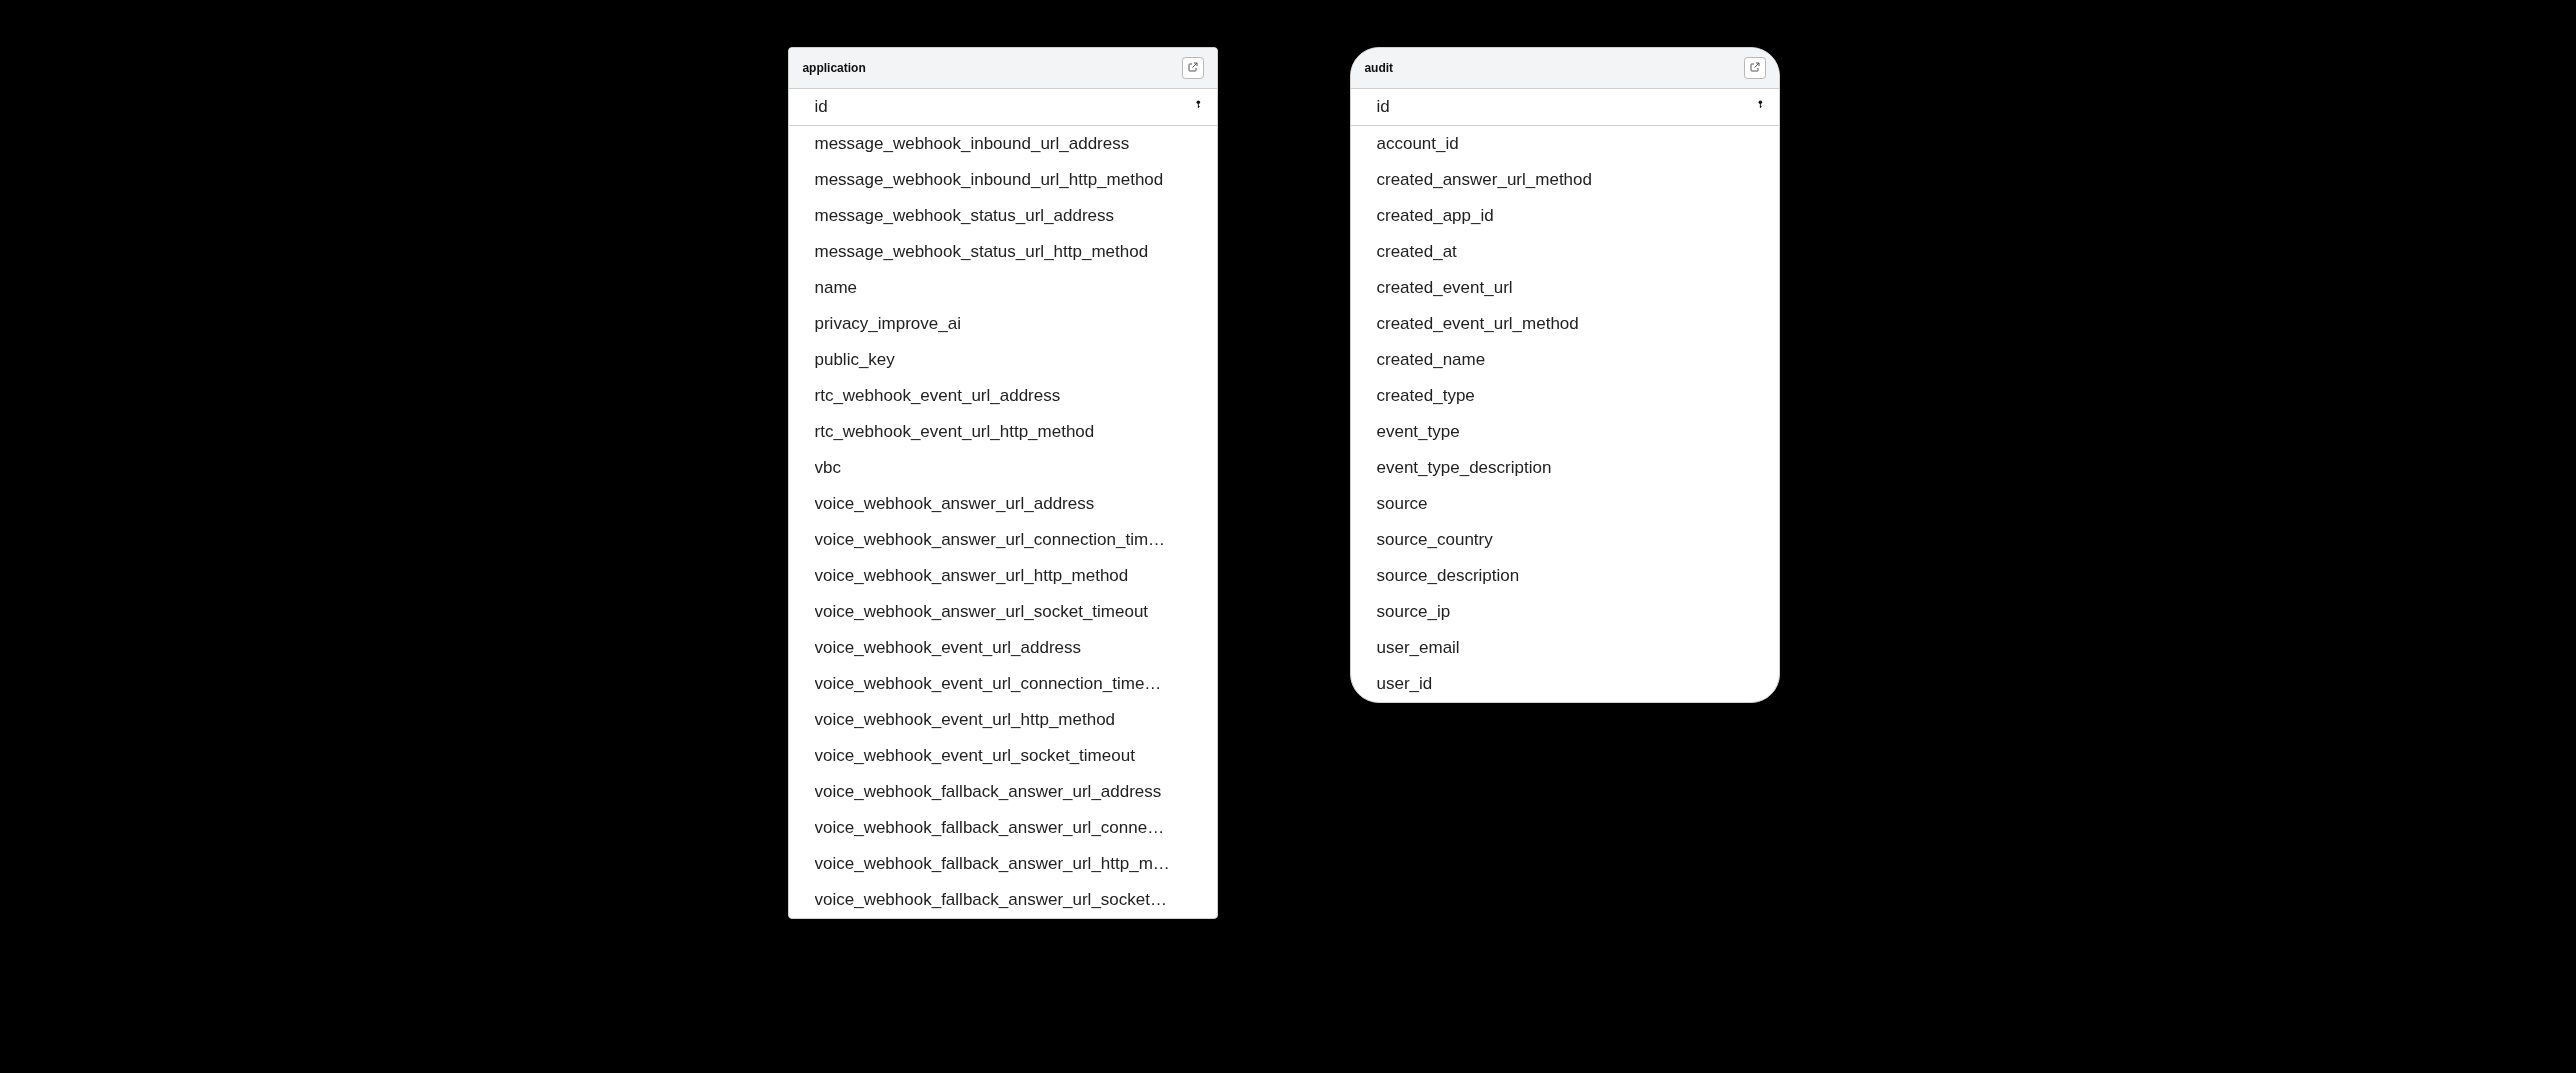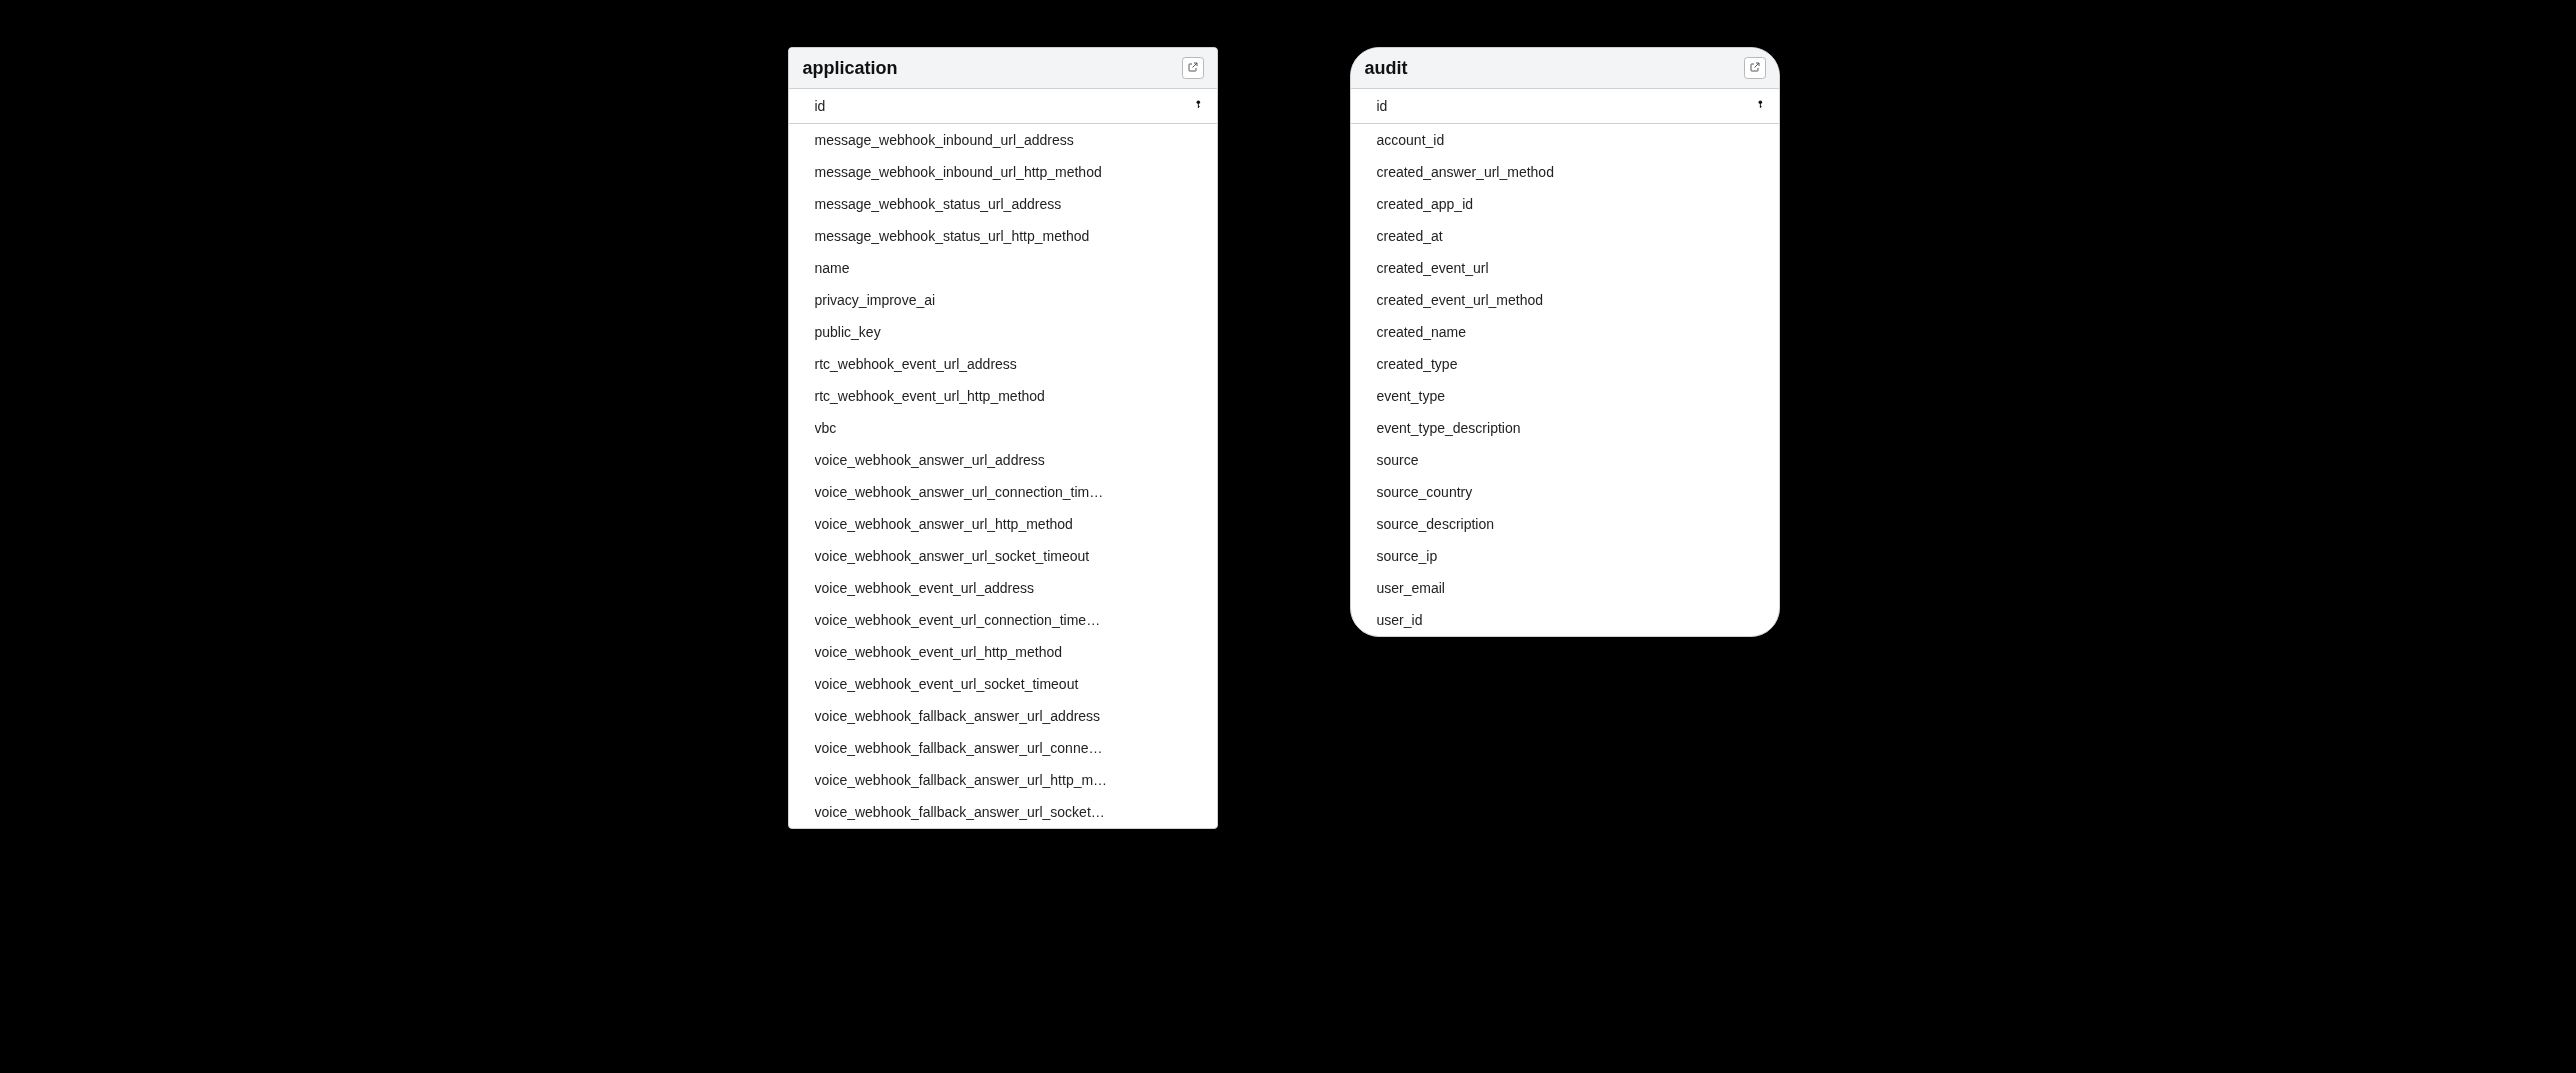--- a/index.html
+++ b/index.html
@@ -23,21 +23,21 @@
     }
     .table-header {
       background: #f3f4f6;
       border-bottom: 0.7px solid #d0d0d0;
       padding: 9.4px 13.4px;
       display: flex;
       align-items: center;
       justify-content: space-between;
     }
     .table-title {
-      font-size: 18px;
+      font-size: 12px;
       font-weight: 600;
       color: #111;
     }
     .expand-btn {
       width: 21.5px;
       height: 21.5px;
       border: 0.7px solid #b8b8b8;
       border-radius: 3.4px;
       background: #fff;
       display: flex;
@@ -50,21 +50,21 @@
       height: 12px;
       stroke: #555;
       fill: none;
       stroke-width: 2;
     }
     .field-row {
       padding: 8px 13.4px 8px 25.5px;
       display: flex;
       align-items: center;
       justify-content: flex-start;
-      font-size: 14px;
+      font-size: 17px;
       color: #222;
       white-space: nowrap;
       overflow: hidden;
       text-overflow: ellipsis;
     }
     .field-row.pk {
       border-bottom: 0.7px solid #d0d0d0;
     }
     .field-label {
       overflow: hidden;

